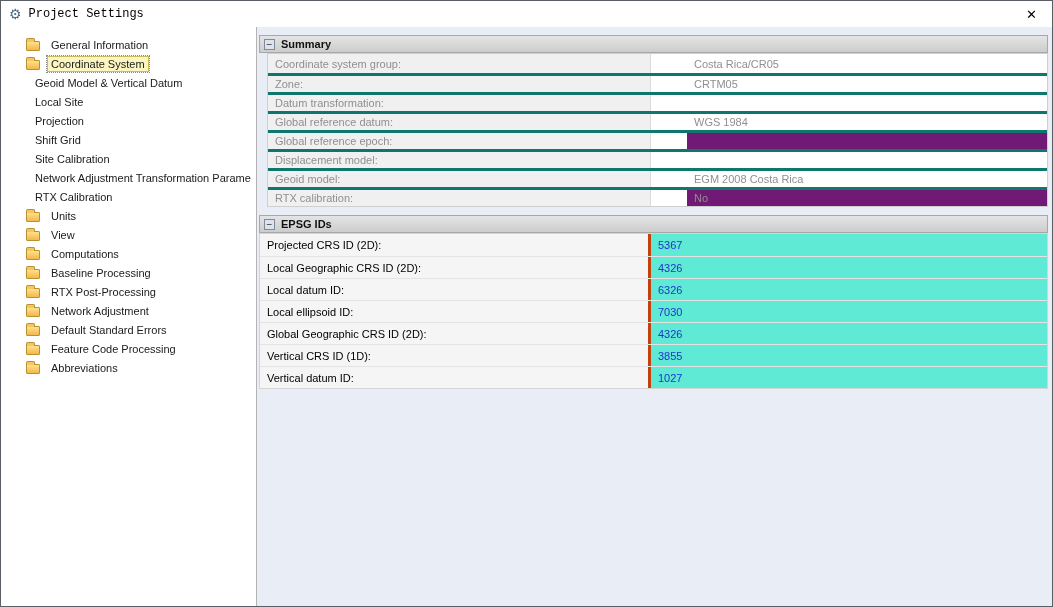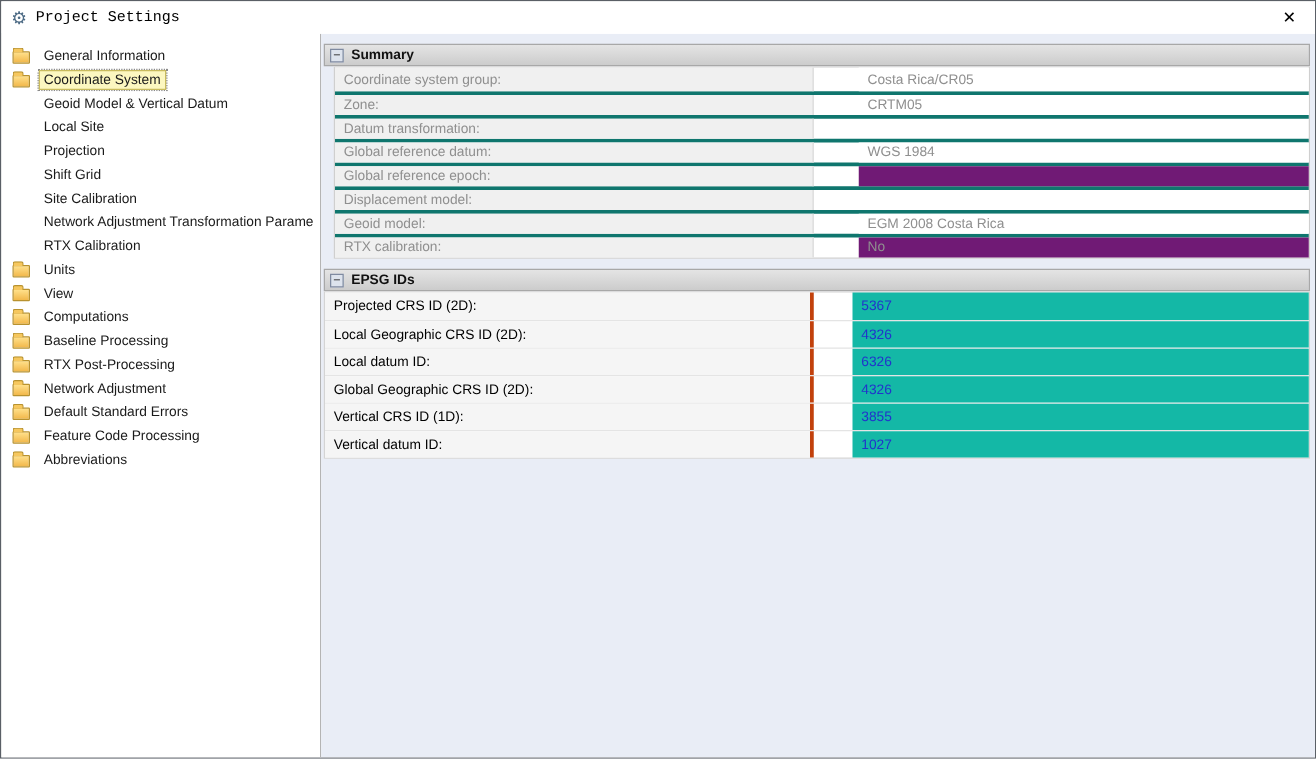--- a/index.html
+++ b/index.html
@@ -37,21 +37,21 @@
   .tree {
     width: 256px; flex: 0 0 256px;
     background: #ffffff;
     border-right: 1px solid #b4b4b4;
     padding-top: 8px;
     overflow: hidden;
   }
   .tree-item {
     height: 19px;
     display: flex; align-items: center;
-    padding-left: 9px; gap: 7px;
+    padding-left: 25px; gap: 7px;
     white-space: nowrap; overflow: hidden;
     cursor: default;
   }
   .tree-item.child { padding-left: 30px; }
   .folder-icon {
     width: 14px; height: 10px; flex: 0 0 14px;
     position: relative;
     background: linear-gradient(#ffe08a, #f2b84b);
     border: 1px solid #b8922f;
     border-radius: 1px;
@@ -127,26 +127,25 @@
   .elbl {
     width: 391px; flex: 0 0 391px;
     background: #f5f5f5; color: #000;
     border-right: 3px solid #c2410c;
     display: flex; align-items: center;
     padding-left: 7px;
     white-space: nowrap; overflow: hidden;
   }
   .eval {
     flex: 1;
-    background: #14b8a6; color: #2233cc;
+    background: #5eead4; color: #2233cc;
     display: flex; align-items: center;
     padding-left: 7px;
     white-space: nowrap; overflow: hidden;
     cursor: text;
-    margin-left: 31px;
   }
   .section { margin-bottom: 0; }
   .section + .section { margin-top: 0; }
 </style>
 </head>
 <body>
 
 <div class="window">
 
   <div class="titlebar">
@@ -279,20 +278,24 @@
           </div>
           <div class="erow">
             <div class="elbl">Local Geographic CRS ID (2D):</div>
             <div class="eval">4326</div>
           </div>
           <div class="erow">
             <div class="elbl">Local datum ID:</div>
             <div class="eval">6326</div>
           </div>
           <div class="erow">
+            <div class="elbl">Local ellipsoid ID:</div>
+            <div class="eval">7030</div>
+          </div>
+          <div class="erow">
             <div class="elbl">Global Geographic CRS ID (2D):</div>
             <div class="eval">4326</div>
           </div>
           <div class="erow">
             <div class="elbl">Vertical CRS ID (1D):</div>
             <div class="eval">3855</div>
           </div>
           <div class="erow">
             <div class="elbl">Vertical datum ID:</div>
             <div class="eval">1027</div>

